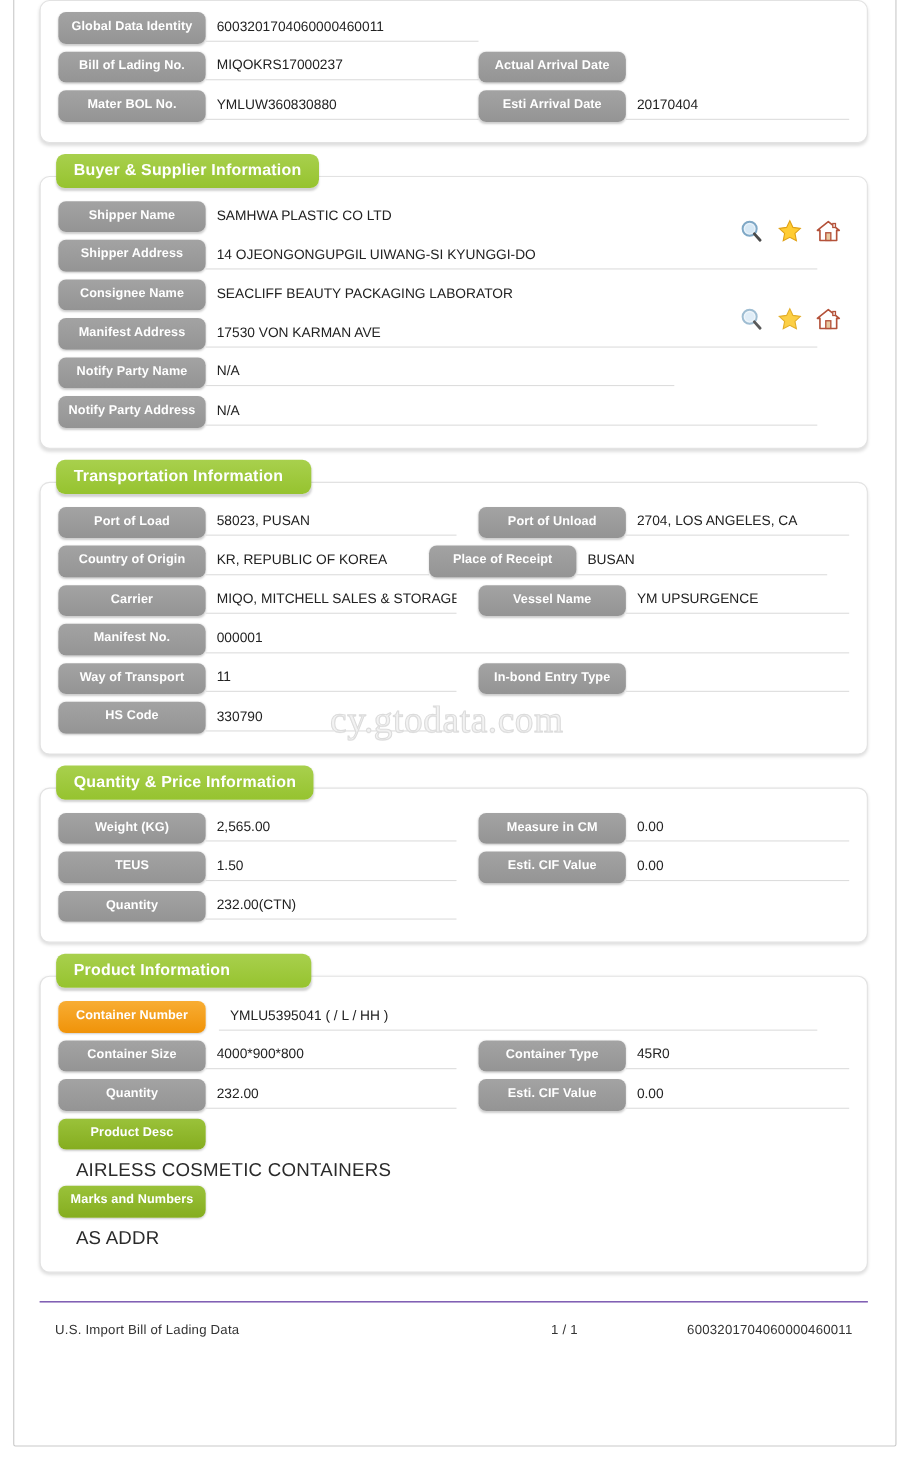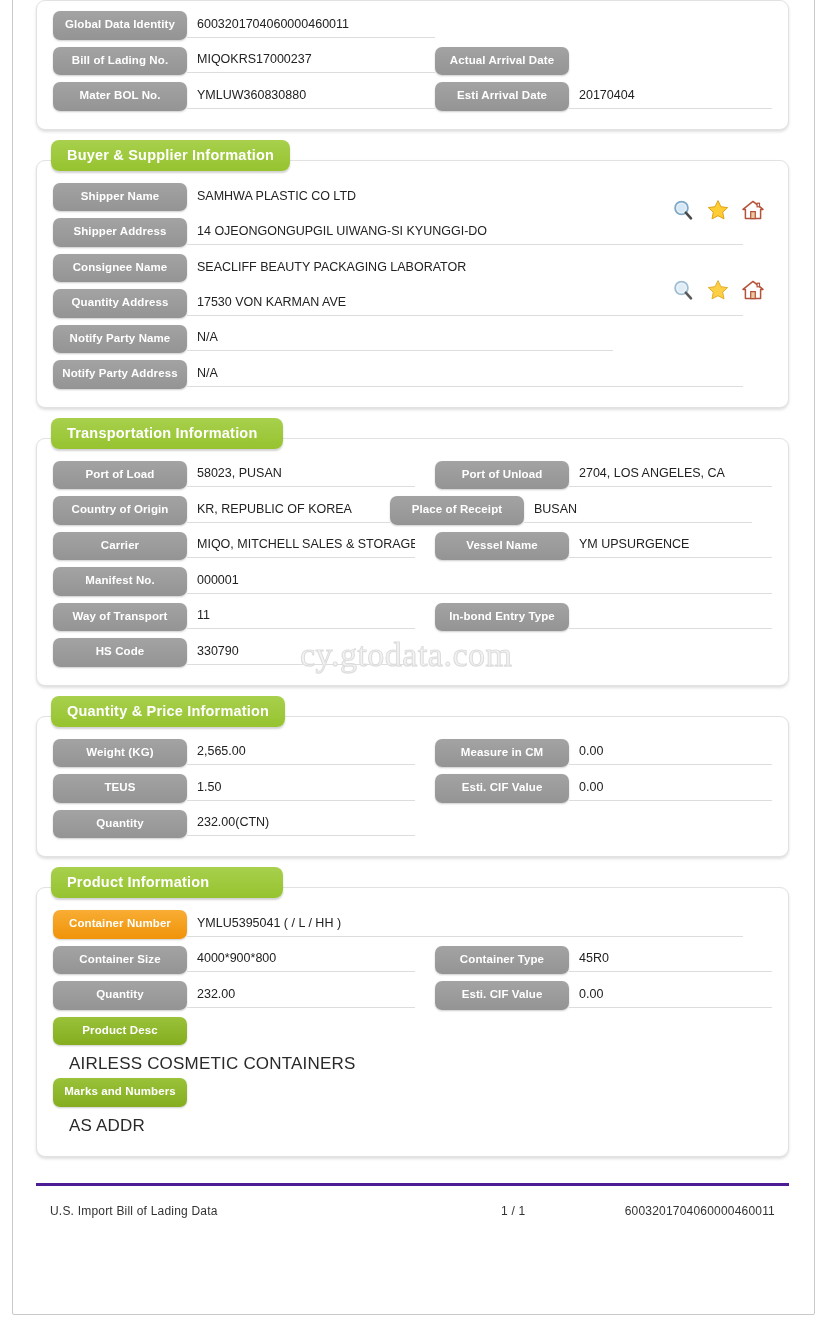--- a/index.html
+++ b/index.html
@@ -135,21 +135,21 @@
     white-space: nowrap;
     z-index: 5;
     pointer-events: none;
     letter-spacing: 0.5px;
   }
 
   
   .footer {
     position: relative;
     margin: 0 36px;
-    border-top: 3px solid #4c1d95;
+    border-top: 1px solid #4c1d95;
     padding-top: 18px;
     display: flex;
     align-items: center;
     font-size: 12px;
     color: #333;
     letter-spacing: 0.2px;
   }
   .footer .f-left  { flex: 0 0 auto; padding-left: 14px; }
   .footer .f-mid   { position: absolute; left: 465px; }
   .footer .f-right { position: absolute; right: 14px; }
@@ -254,21 +254,21 @@
         </div>
       </div>
       <div class="row">
         <div class="col" style="width:560px;">
           <div class="lbl">Consignee Name</div>
           <div class="val" style="border-bottom:none;">SEACLIFF BEAUTY PACKAGING LABORATOR</div>
         </div>
       </div>
       <div class="row">
         <div class="col" style="width:690px;">
-          <div class="lbl">Quantity Address</div>
+          <div class="lbl">Manifest Address</div>
           <div class="val">17530 VON KARMAN AVE</div>
         </div>
       </div>
       <div class="row">
         <div class="col" style="width:560px;">
           <div class="lbl">Notify Party Name</div>
           <div class="val">N/A</div>
         </div>
       </div>
       <div class="row" style="margin-bottom:2px;">
@@ -371,21 +371,21 @@
           <div class="lbl">Quantity</div>
           <div class="val w-short">232.00(CTN)</div>
         </div>
       </div>
     </div>
 
     <div class="card has-head">
       <div class="sec-head">Product Information</div>
 
       <div class="row">
-        <div class="col" style="width:690px;">
+        <div class="col" style="width:690px;gap:12px;">
           <div class="lbl orange">Container Number</div>
           <div class="val">YMLU5395041 ( / L / HH )</div>
         </div>
       </div>
 
       <div class="row">
         <div class="col left">
           <div class="lbl">Container Size</div>
           <div class="val w-short">4000*900*800</div>
         </div>

